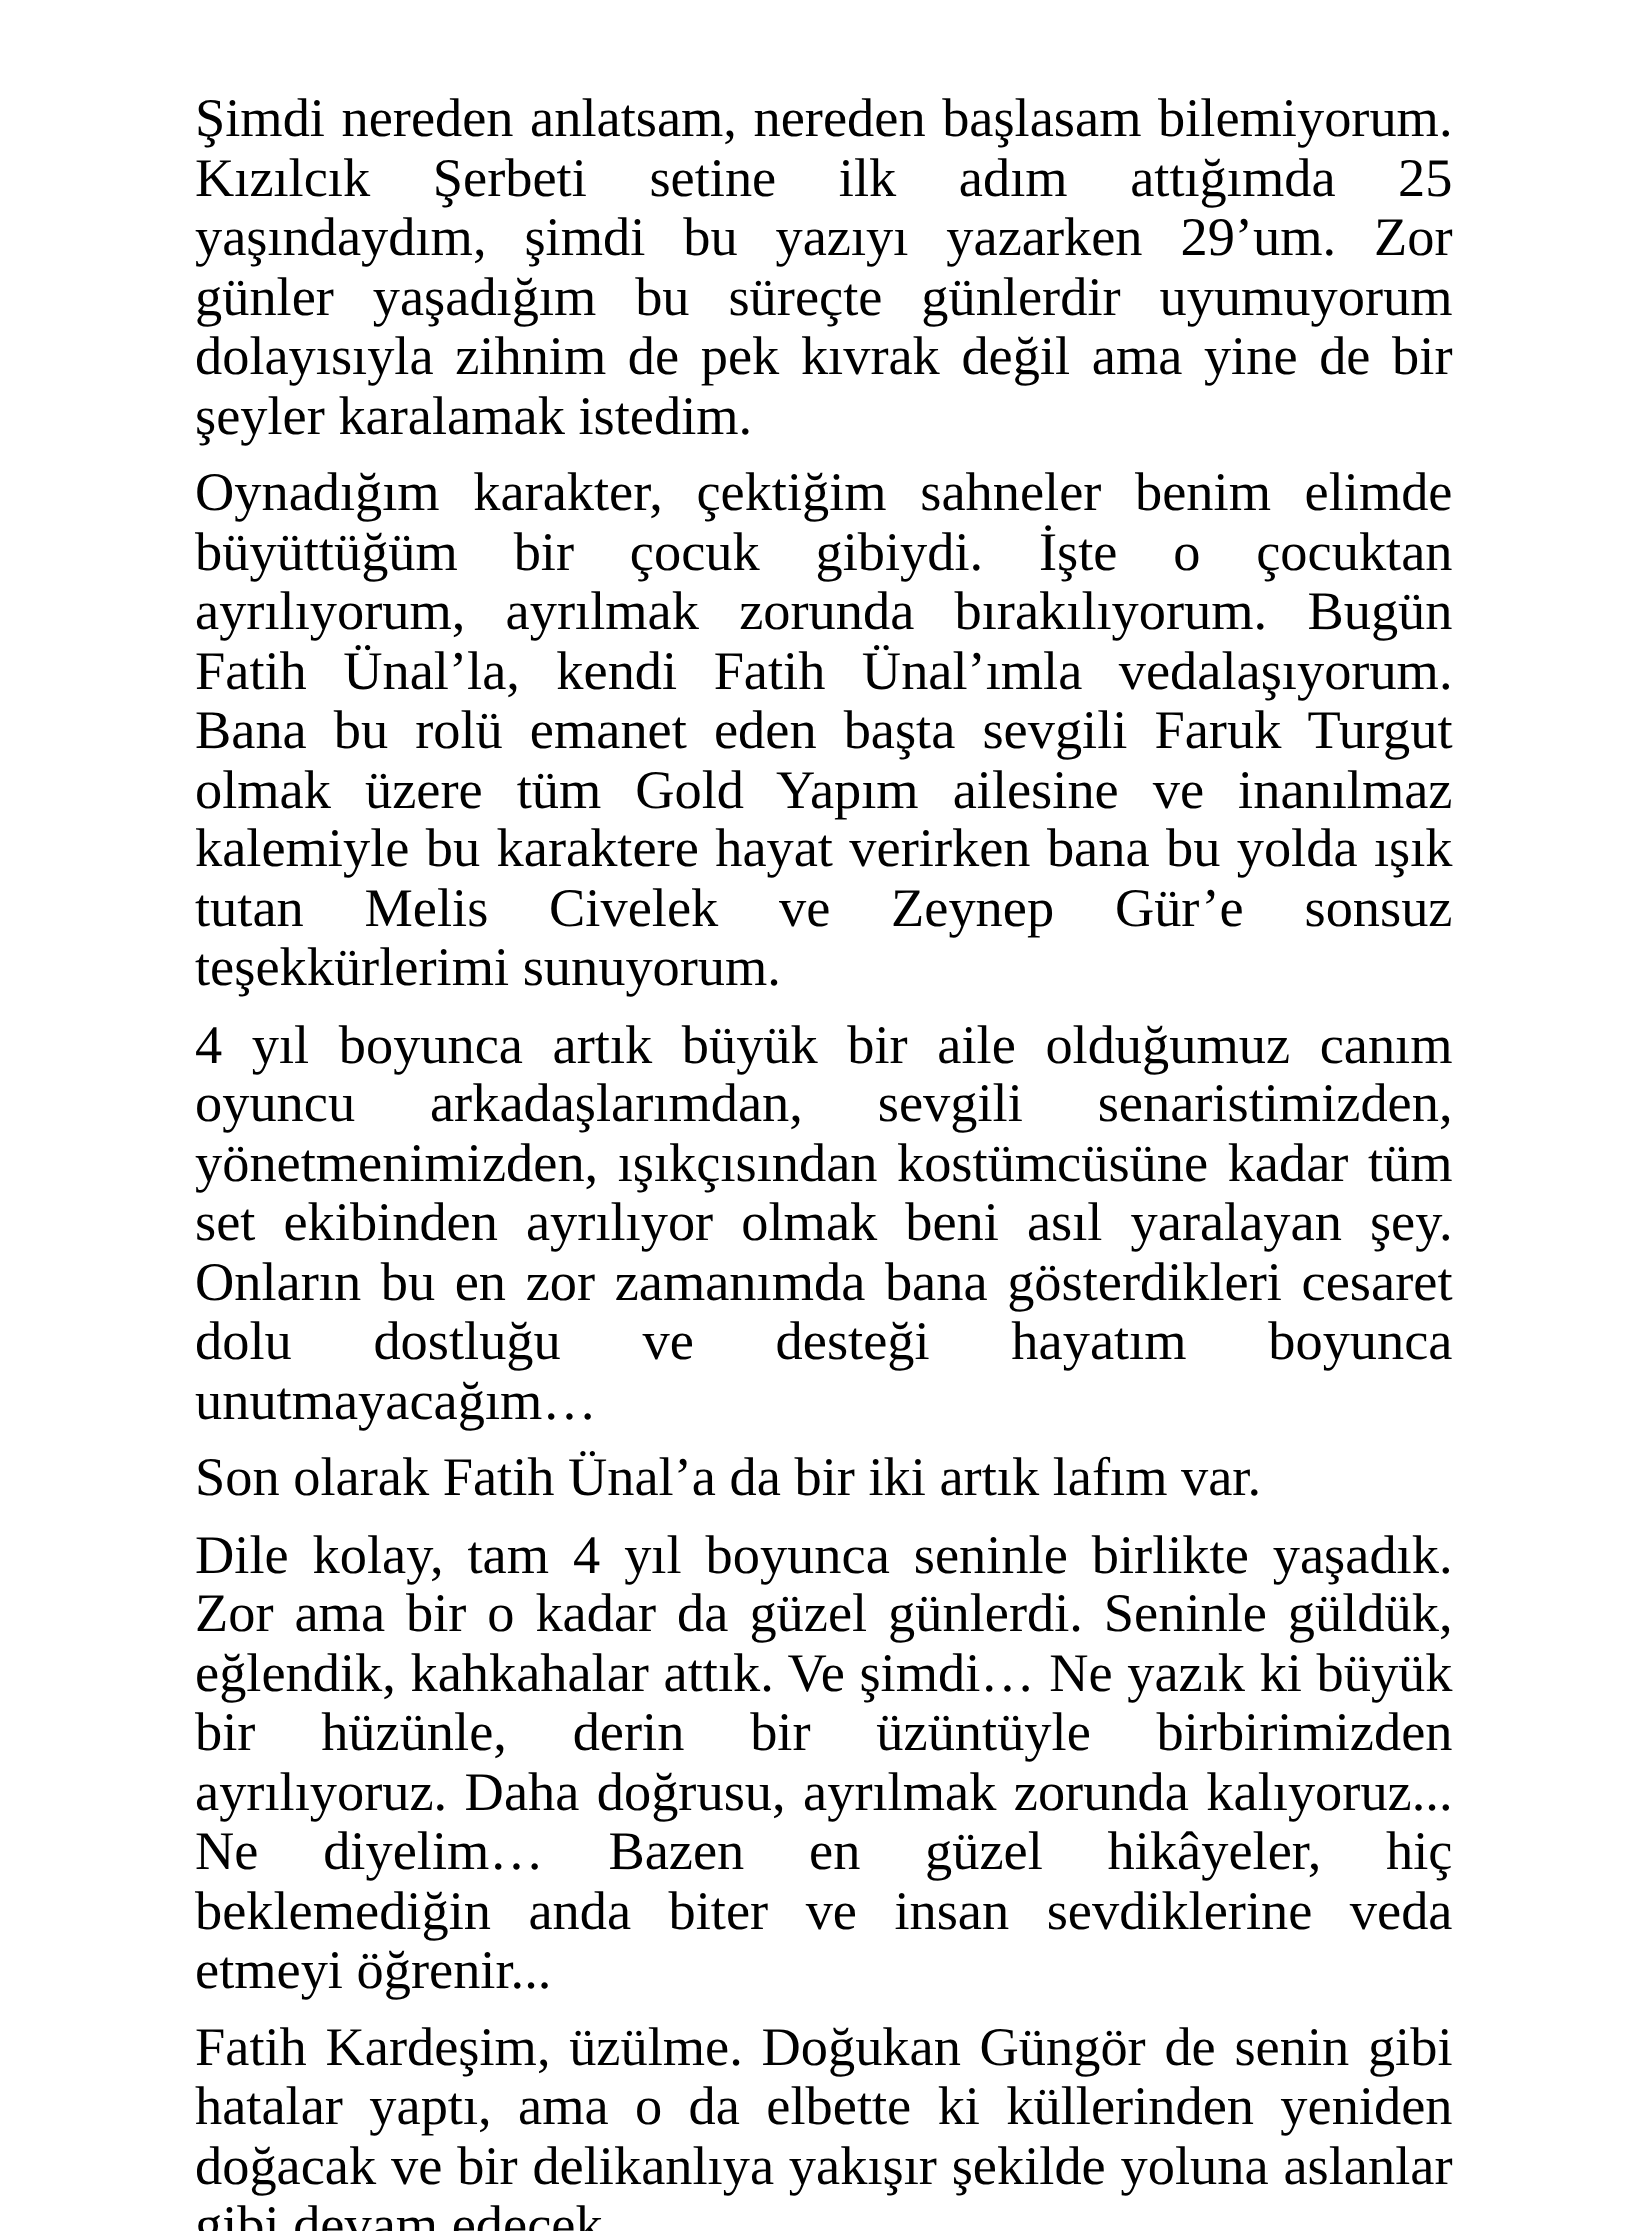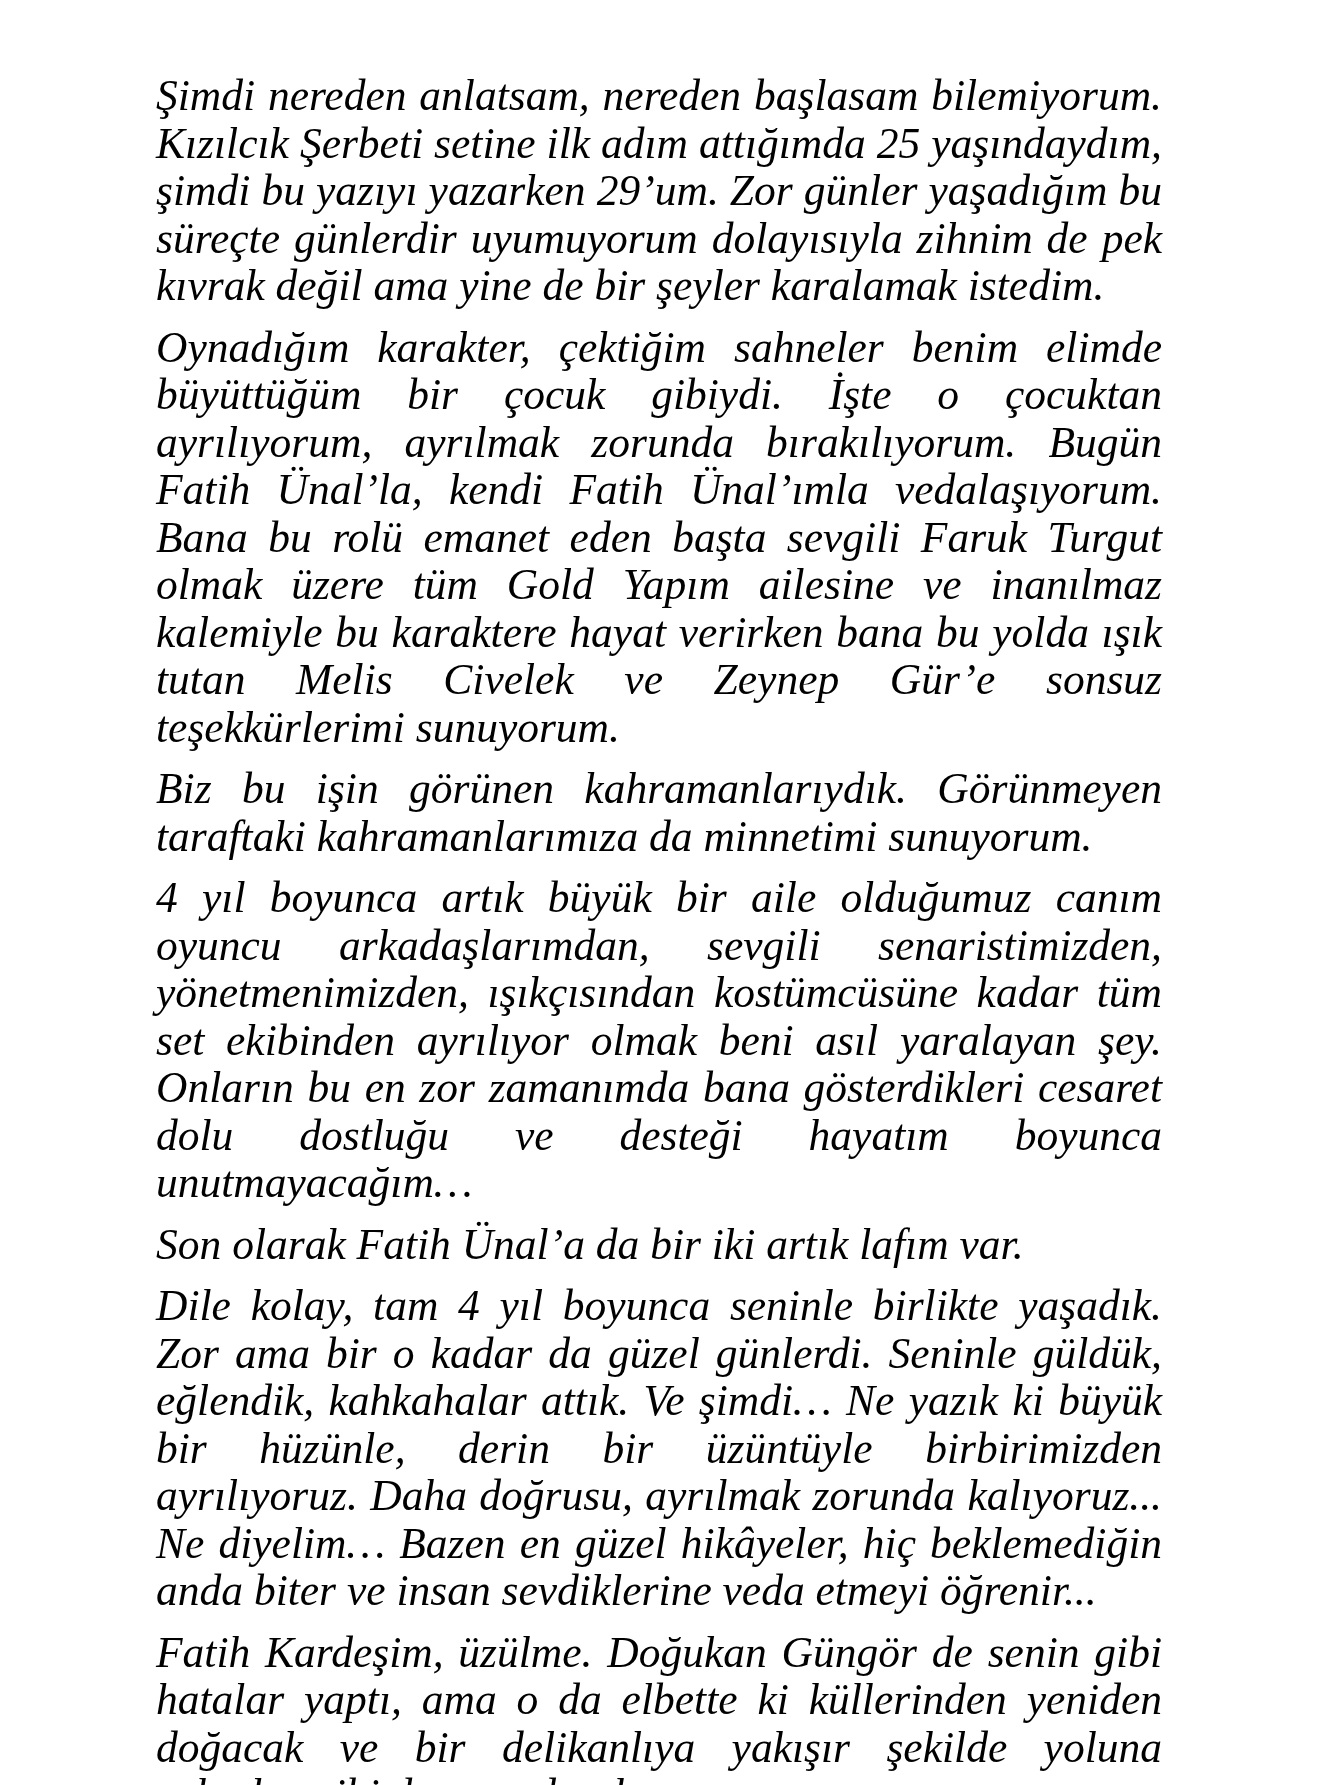--- a/index.html
+++ b/index.html
@@ -24,31 +24,29 @@
     color: #000000;
     text-align: justify;
     text-justify: inter-word;
     hyphens: none;
     -webkit-hyphens: none;
     word-spacing: normal;
   }
   .letter p {
     margin: 0 0 14px 0;
     padding: 0;
-    font-style: italic;
   }
   .letter p:last-child {
     margin-bottom: 0;
   }
 </style>
 </head>
 <body style="background: rgb(255, 255, 255);">
 
 <main class="letter" style="color: rgb(0, 0, 0);">
 
 <p>Şimdi nereden anlatsam, nereden başlasam bilemiyorum. Kızılcık Şerbeti setine ilk adım attığımda 25 yaşındaydım, şimdi bu yazıyı yazarken 29’um. Zor günler yaşadığım bu süreçte günlerdir uyumuyorum dolayısıyla zihnim de pek kıvrak değil ama yine de bir şeyler karalamak istedim.</p>
     <p>Oynadığım karakter, çektiğim sahneler benim elimde büyüttüğüm bir çocuk gibiydi. İşte o çocuktan ayrılıyorum, ayrılmak zorunda bırakılıyorum. Bugün Fatih Ünal’la, kendi Fatih Ünal’ımla vedalaşıyorum. Bana bu rolü emanet eden başta sevgili Faruk Turgut olmak üzere tüm Gold Yapım ailesine ve inanılmaz kalemiyle bu karaktere hayat verirken bana bu yolda ışık tutan Melis Civelek ve Zeynep Gür’e sonsuz teşekkürlerimi sunuyorum.</p>
-    <p>Biz bu işin görünen kahramanlarıydık. Görünmeyen taraftaki kahramanlarımıza da minnetimi sunuyorum.</p>
     <p>4 yıl boyunca artık büyük bir aile olduğumuz canım oyuncu arkadaşlarımdan, sevgili senaristimizden, yönetmenimizden, ışıkçısından kostümcüsüne kadar tüm set ekibinden ayrılıyor olmak beni asıl yaralayan şey. Onların bu en zor zamanımda bana gösterdikleri cesaret dolu dostluğu ve desteği hayatım boyunca unutmayacağım…</p>
     <p>Son olarak Fatih Ünal’a da bir iki artık lafım var.</p>
     <p>Dile kolay, tam 4 yıl boyunca seninle birlikte yaşadık. Zor ama bir o kadar da güzel günlerdi. Seninle güldük, eğlendik, kahkahalar attık. Ve şimdi… Ne yazık ki büyük bir hüzünle, derin bir üzüntüyle birbirimizden ayrılıyoruz. Daha doğrusu, ayrılmak zorunda kalıyoruz... Ne diyelim… Bazen en güzel hikâyeler, hiç beklemediğin anda biter ve insan sevdiklerine veda etmeyi öğrenir...</p>
     <p>Fatih Kardeşim, üzülme. Doğukan Güngör de senin gibi hatalar yaptı, ama o da elbette ki küllerinden yeniden doğacak ve bir delikanlıya yakışır şekilde yoluna aslanlar gibi devam edecek…</p>
   </main>
 
 </body></html>

